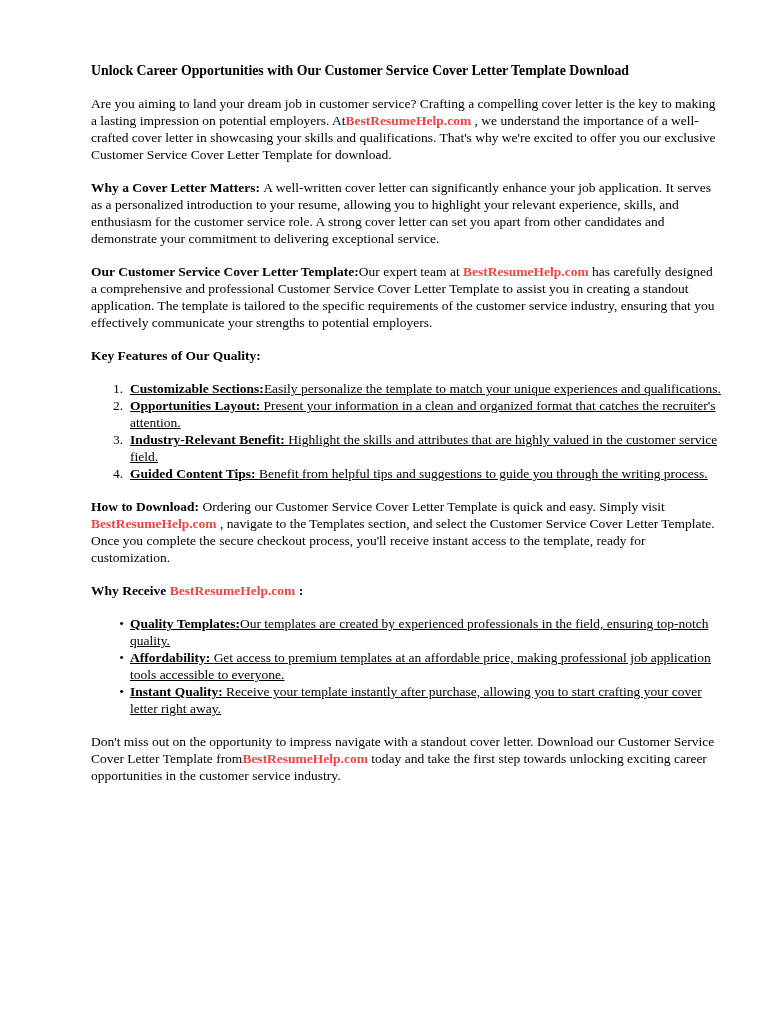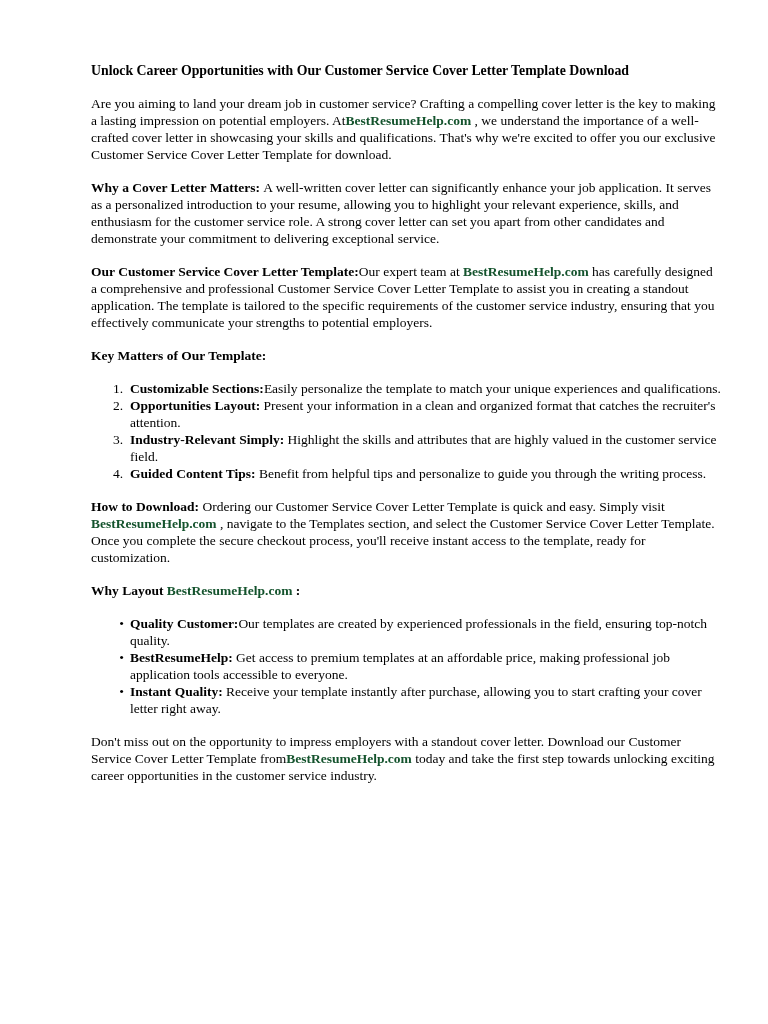--- a/index.html
+++ b/index.html
@@ -21,71 +21,71 @@
   .doc p, .doc h1 {
     margin: 0 0 16px 0;
     font-size: 13.5px;
     line-height: 17px;
     font-weight: normal;
     text-align: left;
   }
   .doc h1 { font-weight: bold; font-size: 13.8px; }
   .b { font-weight: bold; }
   a.link {
-    color: #14532d;
+    color: #ef4444;
     font-weight: bold;
     text-decoration: none;
     cursor: pointer;
   }
   .list { margin: 0 0 16px 0; padding-left: 22px; }
   .li { display: flex; }
   .li .marker { flex: 0 0 17px; }
   .li .marker.num { text-align: left; }
   .li .marker.dot { text-align: center; }
-  .li .li-text { flex: 1 1 auto; }
+  .li .li-text { flex: 1 1 auto; text-decoration: underline; }
 </style>
 </head>
 <body>
 
 <div class="page">
   <div class="doc">
       <h1><span class="b">Unlock Career Opportunities with Our Customer Service Cover Letter Template Download</span></h1>
       <p><span>Are you aiming to land your dream job in customer service? Crafting a compelling cover letter is the key to making a lasting impression on potential employers. At</span><a class="link">BestResumeHelp.com</a><span> , we understand the importance of a well-crafted cover letter in showcasing your skills and qualifications. That's why we're excited to offer you our exclusive Customer Service Cover Letter Template for download.</span></p>
       <p><span class="b">Why a Cover Letter Matters: </span><span>A well-written cover letter can significantly enhance your job application. It serves as a personalized introduction to your resume, allowing you to highlight your relevant experience, skills, and enthusiasm for the customer service role. A strong cover letter can set you apart from other candidates and demonstrate your commitment to delivering exceptional service.</span></p>
       <p><span class="b">Our Customer Service Cover Letter Template:</span><span>Our expert team at </span><a class="link">BestResumeHelp.com</a><span> has carefully designed a comprehensive and professional Customer Service Cover Letter Template to assist you in creating a standout application. The template is tailored to the specific requirements of the customer service industry, ensuring that you effectively communicate your strengths to potential employers.</span></p>
-      <p class="b"><span class="b">Key Matters of Our Template:</span></p>
+      <p class="b"><span class="b">Key Features of Our Quality:</span></p>
       <div class="list">
         <div class="li">
           <span class="marker num">1.</span>
           <span class="li-text"><span class="b">Customizable Sections:</span><span>Easily personalize the template to match your unique experiences and qualifications.</span></span>
         </div>
         <div class="li">
           <span class="marker num">2.</span>
           <span class="li-text"><span class="b">Opportunities Layout: </span><span>Present your information in a clean and organized format that catches the recruiter's attention.</span></span>
         </div>
         <div class="li">
           <span class="marker num">3.</span>
-          <span class="li-text"><span class="b">Industry-Relevant Simply: </span><span>Highlight the skills and attributes that are highly valued in the customer service field.</span></span>
+          <span class="li-text"><span class="b">Industry-Relevant Benefit: </span><span>Highlight the skills and attributes that are highly valued in the customer service field.</span></span>
         </div>
         <div class="li">
           <span class="marker num">4.</span>
-          <span class="li-text"><span class="b">Guided Content Tips: </span><span>Benefit from helpful tips and personalize to guide you through the writing process.</span></span>
+          <span class="li-text"><span class="b">Guided Content Tips: </span><span>Benefit from helpful tips and suggestions to guide you through the writing process.</span></span>
         </div>
       </div>
       <p><span class="b">How to Download: </span><span>Ordering our Customer Service Cover Letter Template is quick and easy. Simply visit </span><a class="link">BestResumeHelp.com</a><span> , navigate to the Templates section, and select the Customer Service Cover Letter Template. Once you complete the secure checkout process, you'll receive instant access to the template, ready for customization.</span></p>
-      <p class="b"><span class="b">Why Layout </span><a class="link">BestResumeHelp.com</a><span class="b"> :</span></p>
+      <p class="b"><span class="b">Why Receive </span><a class="link">BestResumeHelp.com</a><span class="b"> :</span></p>
       <div class="list">
         <div class="li">
           <span class="marker dot">•</span>
-          <span class="li-text"><span class="b">Quality Customer:</span><span>Our templates are created by experienced professionals in the field, ensuring top-notch quality.</span></span>
+          <span class="li-text"><span class="b">Quality Templates:</span><span>Our templates are created by experienced professionals in the field, ensuring top-notch quality.</span></span>
         </div>
         <div class="li">
           <span class="marker dot">•</span>
-          <span class="li-text"><span class="b">BestResumeHelp: </span><span>Get access to premium templates at an affordable price, making professional job application tools accessible to everyone.</span></span>
+          <span class="li-text"><span class="b">Affordability: </span><span>Get access to premium templates at an affordable price, making professional job application tools accessible to everyone.</span></span>
         </div>
         <div class="li">
           <span class="marker dot">•</span>
           <span class="li-text"><span class="b">Instant Quality: </span><span>Receive your template instantly after purchase, allowing you to start crafting your cover letter right away.</span></span>
         </div>
       </div>
-      <p><span>Don't miss out on the opportunity to impress employers with a standout cover letter. Download our Customer Service Cover Letter Template from</span><a class="link">BestResumeHelp.com</a><span> today and take the first step towards unlocking exciting career opportunities in the customer service industry.</span></p>
+      <p><span>Don't miss out on the opportunity to impress navigate with a standout cover letter. Download our Customer Service Cover Letter Template from</span><a class="link">BestResumeHelp.com</a><span> today and take the first step towards unlocking exciting career opportunities in the customer service industry.</span></p>
     </div>
 </div>
 
 </body></html>

